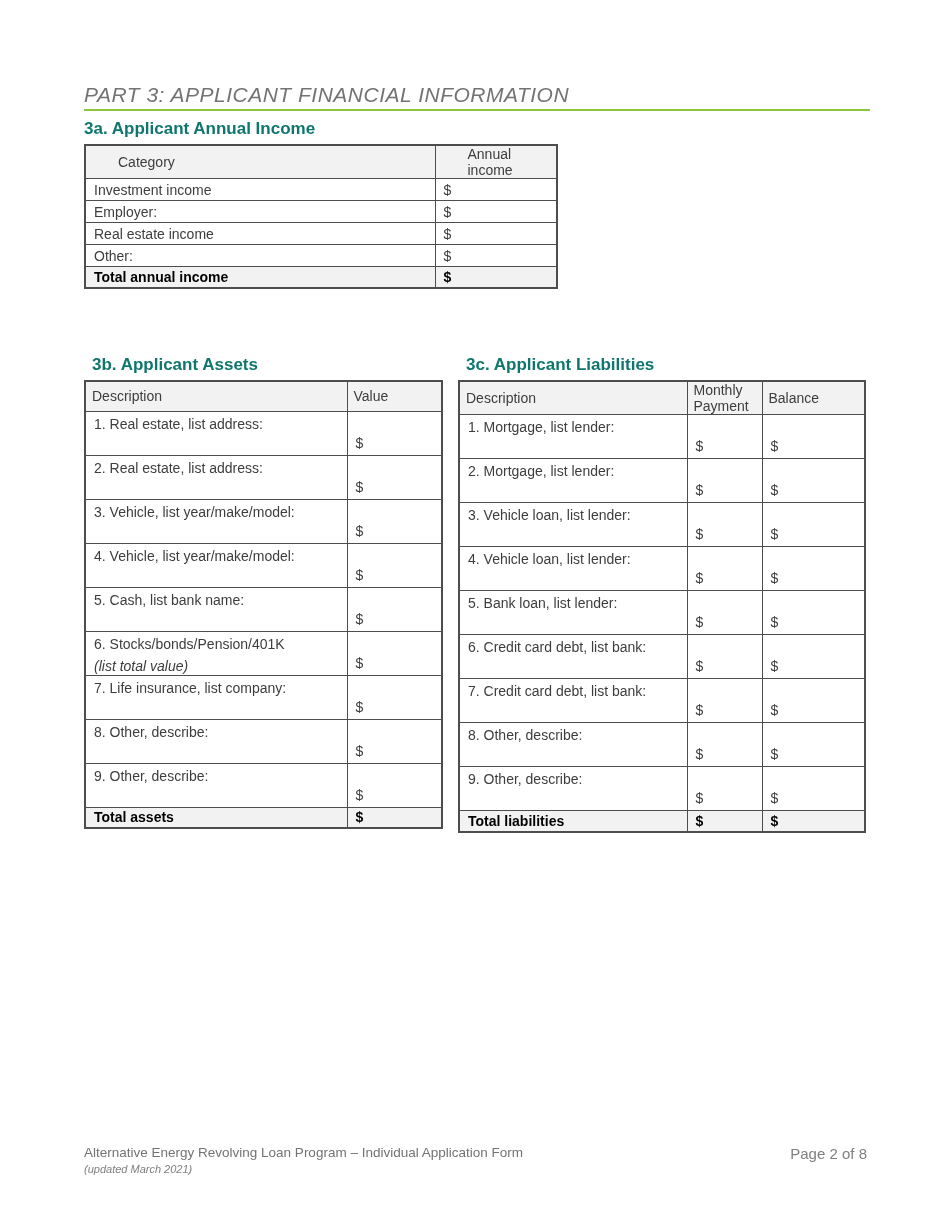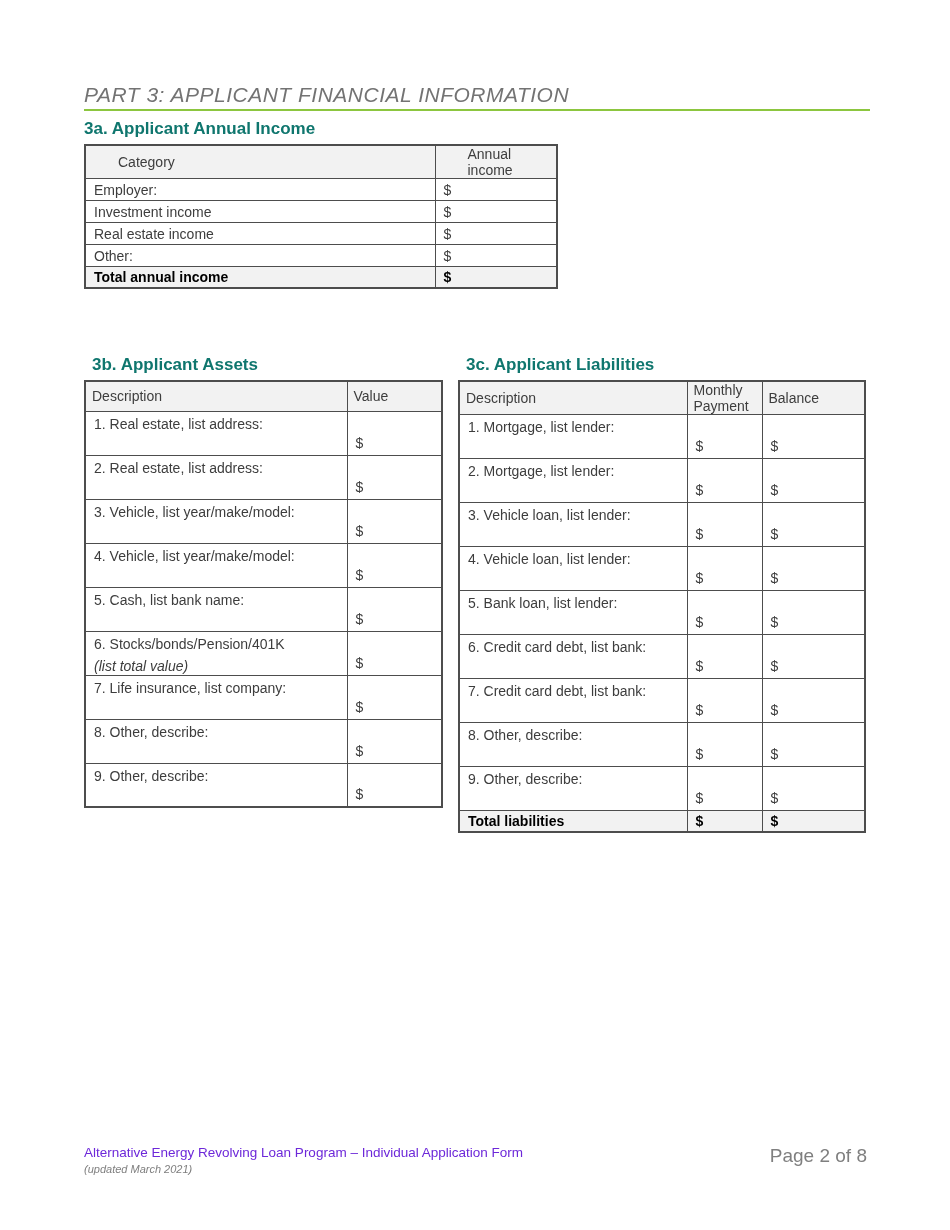--- a/index.html
+++ b/index.html
@@ -54,29 +54,29 @@
   .sub { font-style:italic; margin-top:6px; }
 
   tr.total td {
     background:#f2f2f2; font-weight:bold; color:#000000; height:21px;
     vertical-align:middle;
   }
   tr.total td.lbl { text-align:left; }
 
   .footer-main {
     position:absolute; left:84px; top:1145px;
-    font-size:13.5px; color:#6d28d9;
+    font-size:13.5px; color:#737373;
   }
   .footer-sub {
     position:absolute; left:84px; top:1163px;
     font-size:11px; font-style:italic; color:#7f7f7f;
   }
   .footer-page {
     position:absolute; right:83px; top:1145px;
-    font-size:19px; color:#7f7f7f;
+    font-size:15px; color:#7f7f7f;
   }
 </style>
 </head>
 <body>
 
 <div class="page">
 
   <div class="part-heading">PART 3: APPLICANT FINANCIAL INFORMATION</div>
   <div class="green-rule"></div>
 
@@ -85,25 +85,25 @@
     <colgroup>
         <col style="width:350px">
         <col style="width:122px">
       </colgroup>
     <tbody>
         <tr class="hd">
       <td>Category</td>
       <td>Annual income</td>
     </tr>
     <tr>
+      <td>Investment income</td>
+      <td>$</td>
+    </tr>
+    <tr>
       <td>Employer:</td>
-      <td>$</td>
-    </tr>
-    <tr>
-      <td>Investment income</td>
       <td>$</td>
     </tr>
     <tr>
       <td>Real estate income</td>
       <td>$</td>
     </tr>
     <tr>
       <td>Other:</td>
       <td>$</td>
     </tr>
@@ -156,20 +156,24 @@
       <td class="desc">7. Life insurance, list company:</td>
       <td class="money">$</td>
     </tr>
     <tr class="data">
       <td class="desc">8. Other, describe:</td>
       <td class="money">$</td>
     </tr>
     <tr class="data">
       <td class="desc">9. Other, describe:</td>
       <td class="money">$</td>
+    </tr>
+    <tr class="total">
+      <td class="lbl">Total assets</td>
+      <td>$</td>
     </tr>
   </tbody>
     </table>
 
   <div class="section-title title-3c">3c. Applicant Liabilities</div>
   <table class="t3c">
     <colgroup>
         <col style="width:228px">
         <col style="width:75px">
         <col style="width:103px">

